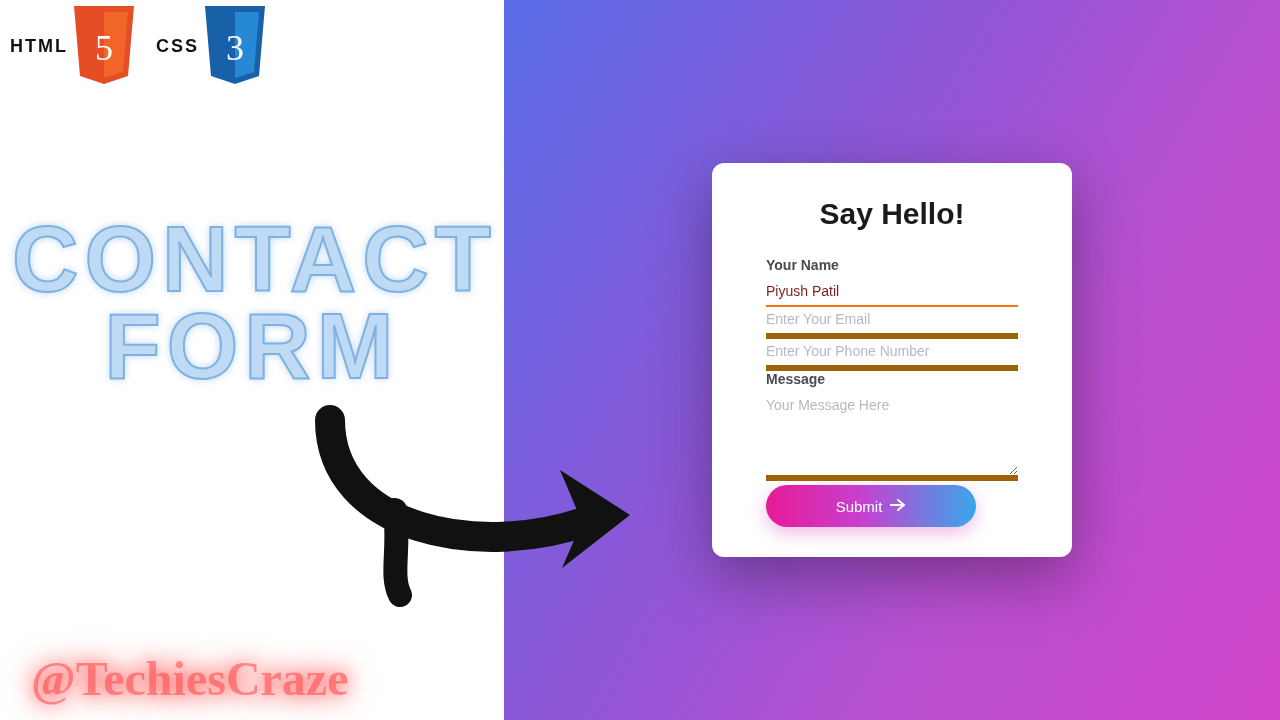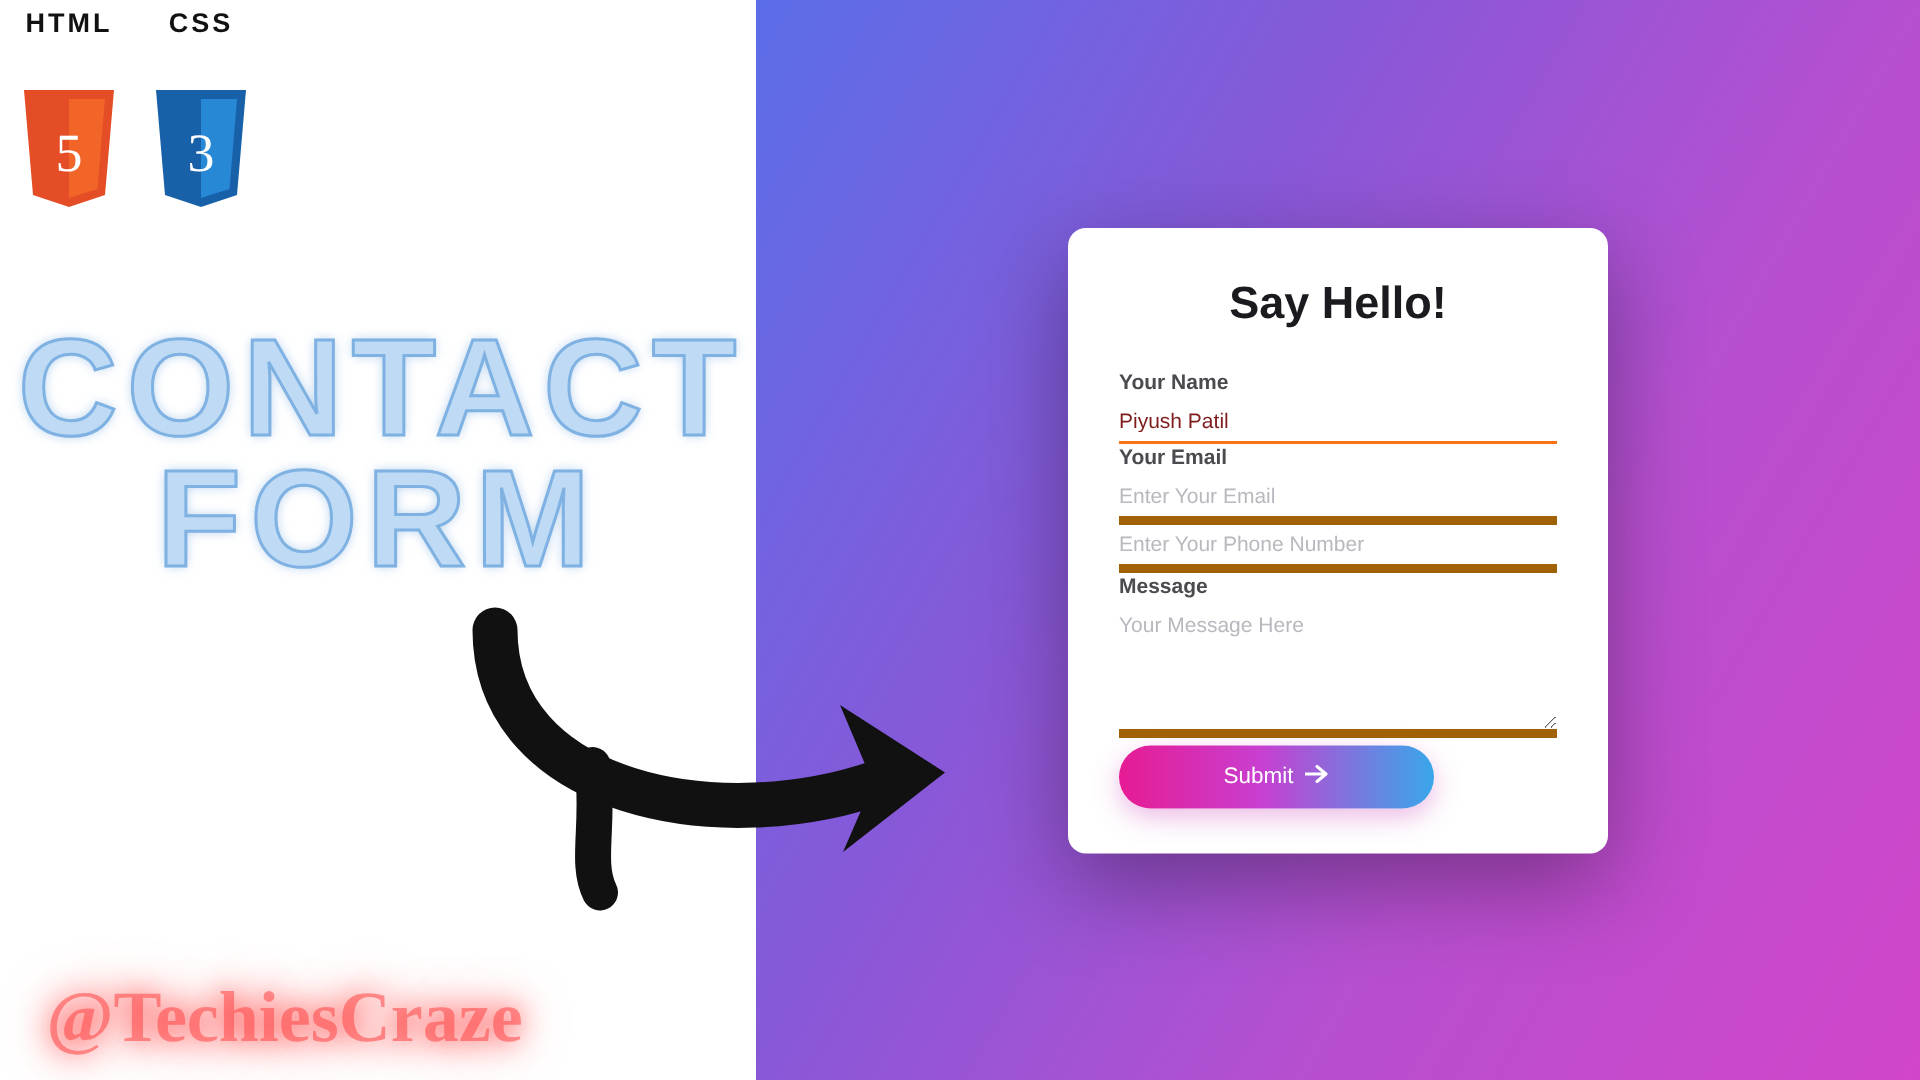--- a/index.html
+++ b/index.html
@@ -8,21 +8,21 @@
   .left {
     width: 504px; height: 720px; background: #fff; position: relative;
   }
   .right {
     width: 776px; height: 720px;
     background: linear-gradient(120deg, #5b6ee8 0%, #8858d8 35%, #b64fd0 65%, #d145c9 100%);
     display: flex; align-items: center; justify-content: center;
   }
   
   .badges { position: absolute; top: 6px; left: 10px; display: flex; gap: 16px; }
-  .badge { display: flex; flex-direction: column; align-items: center; gap: 33px; }
+  .badge { display: flex; flex-direction: row; align-items: center; }
   .badge-lbl { font: 700 18px/1 Arial; letter-spacing: 2px; color: #111; margin-bottom: 3px; }
   .shield { position: relative; }
   
   .headline {
     position: absolute; left: 12px; top: 216px; width: 480px;
     font-family: Impact, 'Arial Black', sans-serif;
     font-weight: 900; font-size: 92px; line-height: 0.95;
     letter-spacing: 6px; text-align: center;
     color: #bcd6ef;
     -webkit-text-stroke: 2px #7fb0dd;
@@ -37,21 +37,21 @@
     font-size: 48px; font-weight: 700;
     color: rgba(255,70,70,0.55);
     text-shadow: 0 0 18px rgba(255,60,60,0.85), 0 0 32px rgba(255,60,60,0.5);
   }
   
   .arrow { position: absolute; left: 300px; top: 400px; }
   
   .card {
     width: 360px; background: #fff; border-radius: 12px;
     box-shadow: 0 20px 60px rgba(0,0,0,0.35);
-    padding: 34px 34px 30px;
+    padding: 34px 54px 30px;
   }
   .card h1 {
     text-align: center; font-size: 30px; font-weight: 800; color: #1b1b1f;
     margin-bottom: 26px;
   }
   .field { }
   .field label {
     display: block; font-size: 14px; color: #4a4a4f; font-weight: 600;
     margin-bottom: 6px;
   }
@@ -115,21 +115,20 @@
 <div class="right">
   <form class="card">
     <h1>Say Hello!</h1>
 
     <div class="field active">
       <label>Your Name</label>
       <input type="text" value="Piyush Patil" style="">
     </div>
 
     <div class="field">
-      <label>Your Email</label>
       <input type="email" placeholder="Enter Your Email" style="">
     </div>
 
     <div class="field">
       <input type="tel" placeholder="Enter Your Phone Number" style="">
     </div>
 
     <div class="field">
       <label>Message</label>
       <textarea placeholder="Your Message Here" style=""></textarea>

